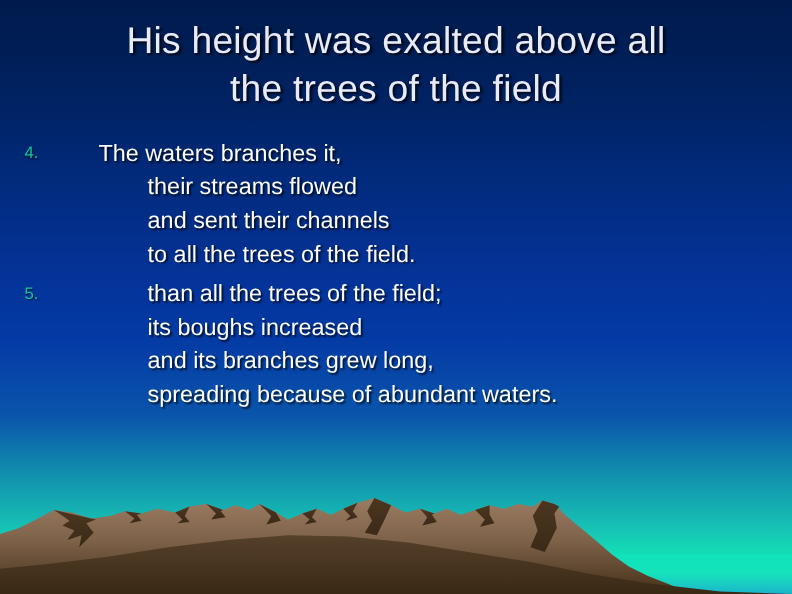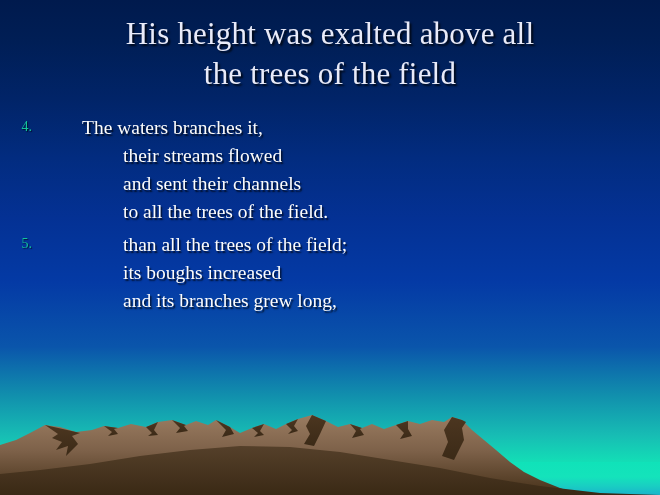--- a/index.html
+++ b/index.html
@@ -5,21 +5,21 @@
   html, body {
     margin: 0;
     padding: 0;
     background: #000;
   }
   #slide {
     position: relative;
     width: 660px;
     height: 495px;
     overflow: hidden;
-    font-family: Liberation Serif, serif;
+    font-family: Liberation Sans, sans-serif;
     
     background: linear-gradient(to bottom,
       #001a4d 0%,
       #001e55 8%,
       #012468 20%,
       #022c80 32%,
       #043194 44%,
       #043aa5 57%,
       #0a55ab 70%,
       #1190ad 80%,
@@ -151,16 +151,17 @@
       <div class="line cont">their streams flowed</div>
       <div class="line cont">and sent their channels</div>
       <div class="line cont">to all the trees of the field.</div>
     </div>
 
     <div class="item">
       <span class="item-num">5.</span>
       <div class="line cont">than all the trees of the field;</div>
       <div class="line cont">its boughs increased</div>
       <div class="line cont">and its branches grew long,</div>
+      <div class="line cont">spreading because of abundant waters.</div>
     </div>
 
   </div>
 </div>
 
 </body></html>

